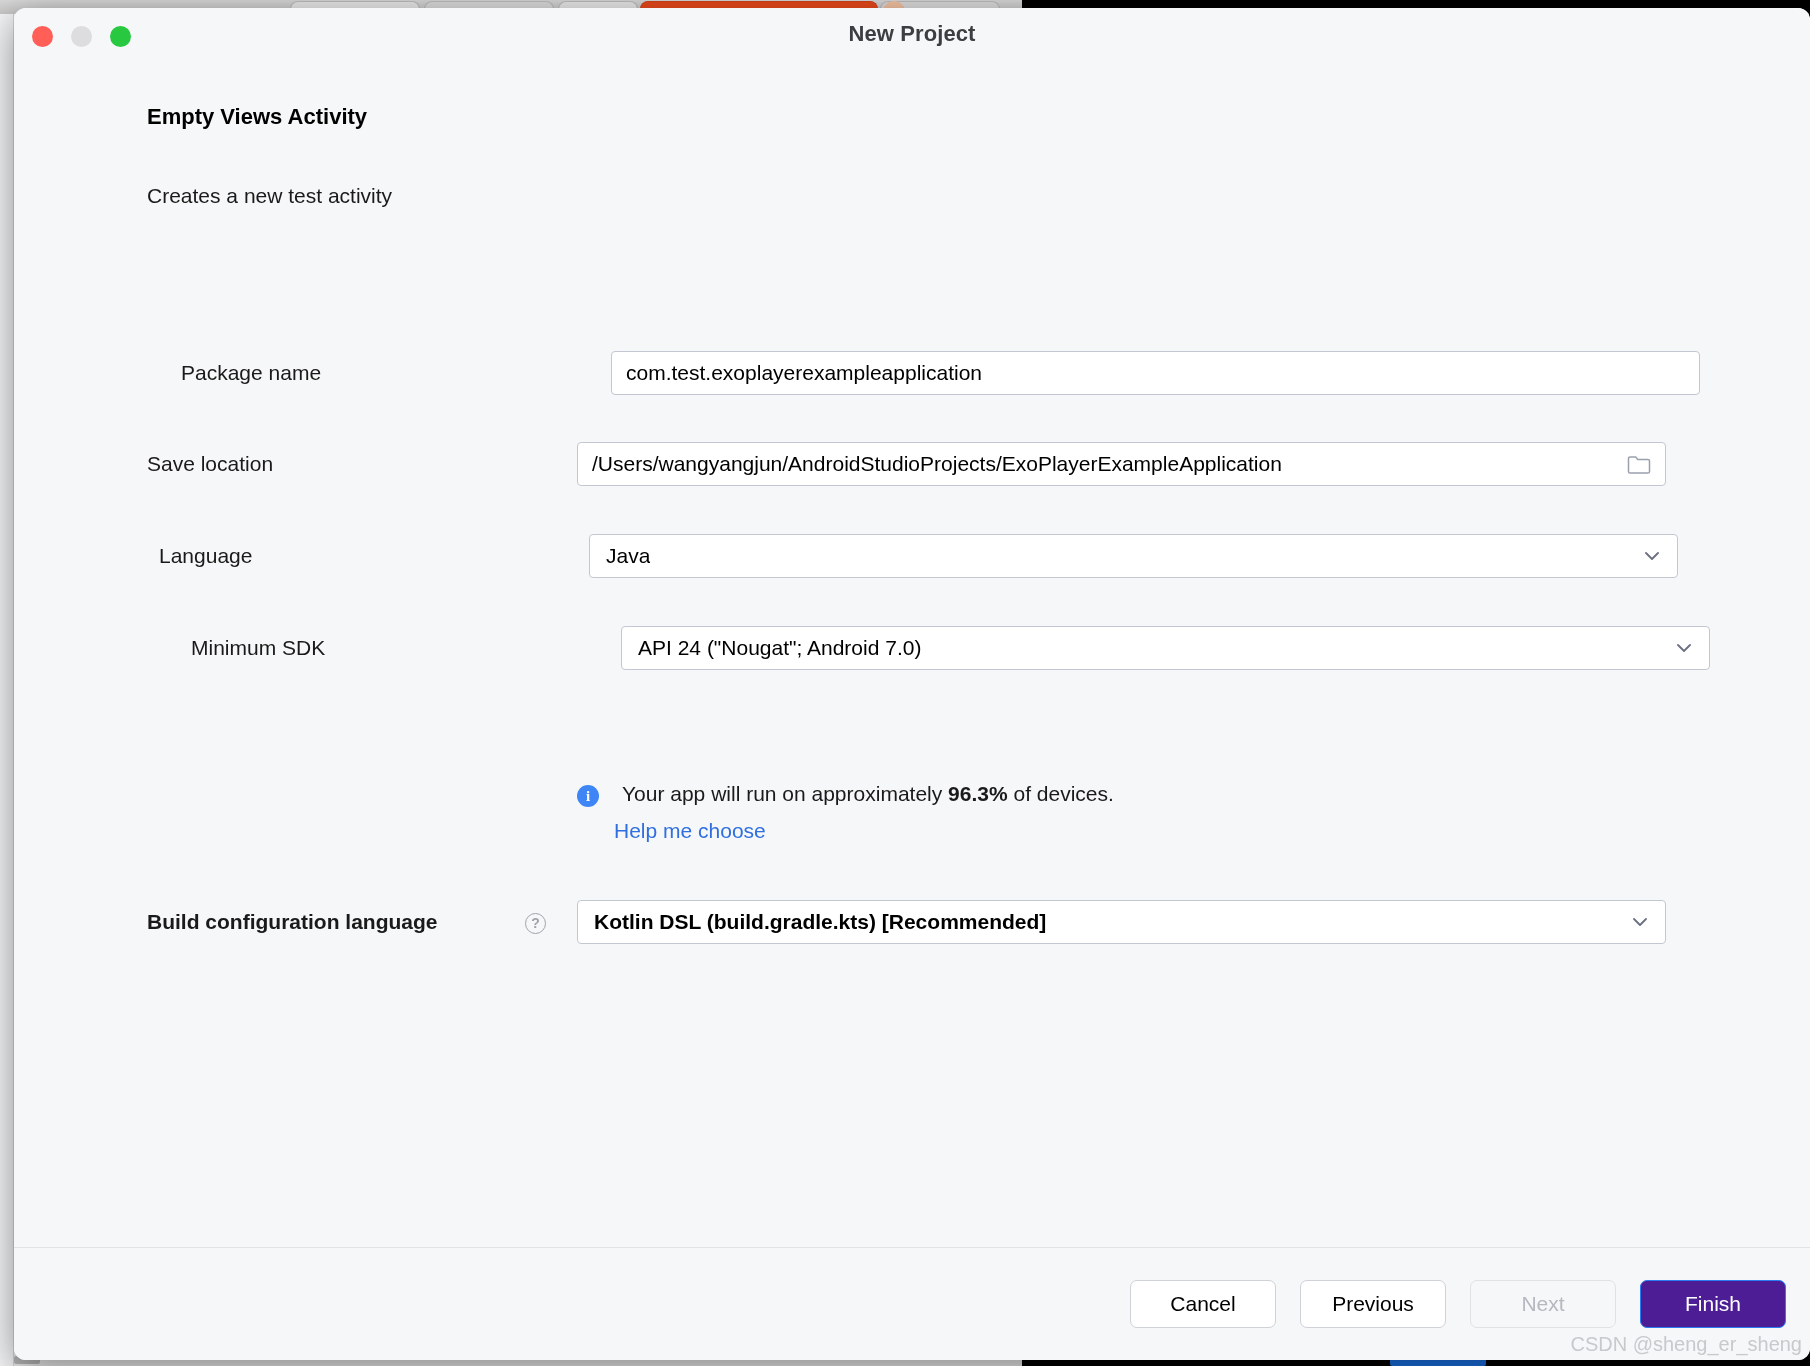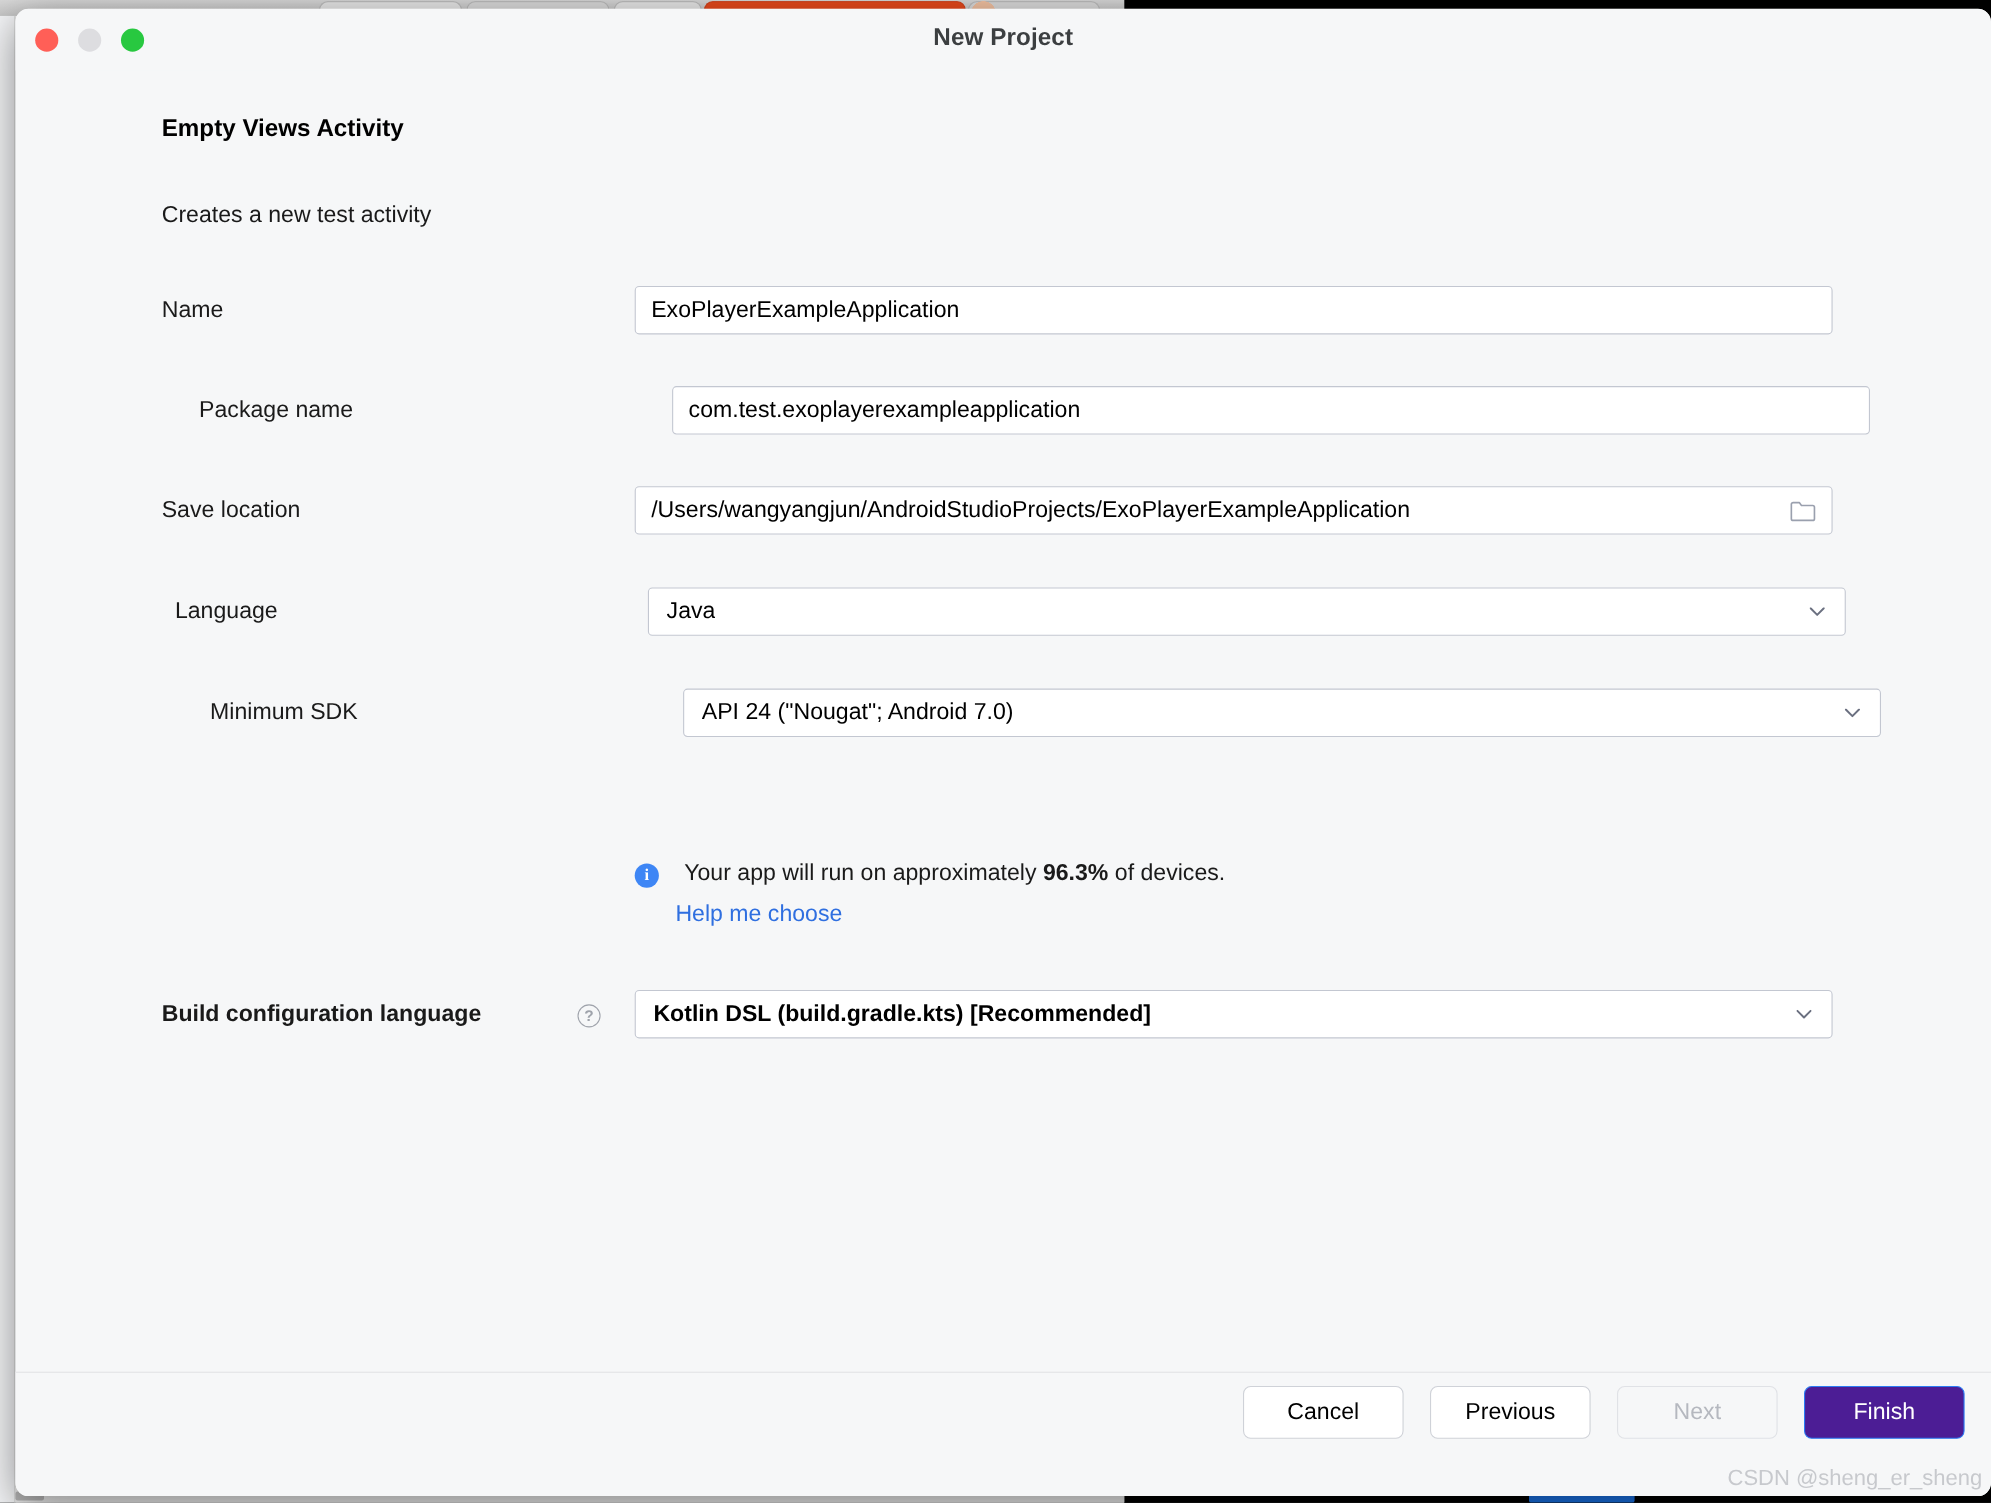--- a/index.html
+++ b/index.html
@@ -259,21 +259,21 @@
   #footer {
     position: absolute;
     left: 0; right: 0; bottom: 0;
     height: 112px;
     background: #f6f7f8;
     border-top: 1px solid #e2e3e5;
   }
   #buttons {
     position: absolute;
     right: 24px;
-    top: 12px;
+    top: 32px;
     display: flex;
     gap: 24px;
     text-align: center;
   }
   .btn {
     height: 48px;
     min-width: 146px;
     border-radius: 7px;
     font-size: 21px;
     display: flex;
@@ -339,26 +339,20 @@
         <div class="light zoom"></div>
       </div>
       <div id="window-title">New Project</div>
     </div>
 
     <div id="content">
 
       <div id="template-title">Empty Views Activity</div>
       <div id="template-desc">Creates a new test activity</div>
 
-      <div class="form-row" style="top:196px;">
-        <div class="row-label">Name</div>
-        <div class="field">
-          <div class="value">ExoPlayerExampleApplication</div>
-        </div>
-      </div>
 
       <div class="form-row" style="top:287px;margin-left:34px;">
         <div class="row-label">Package name</div>
         <div class="field">
           <div class="value">com.test.exoplayerexampleapplication</div>
         </div>
       </div>
 
       <div class="form-row" style="top:378px;">
         <div class="row-label">Save location</div>

